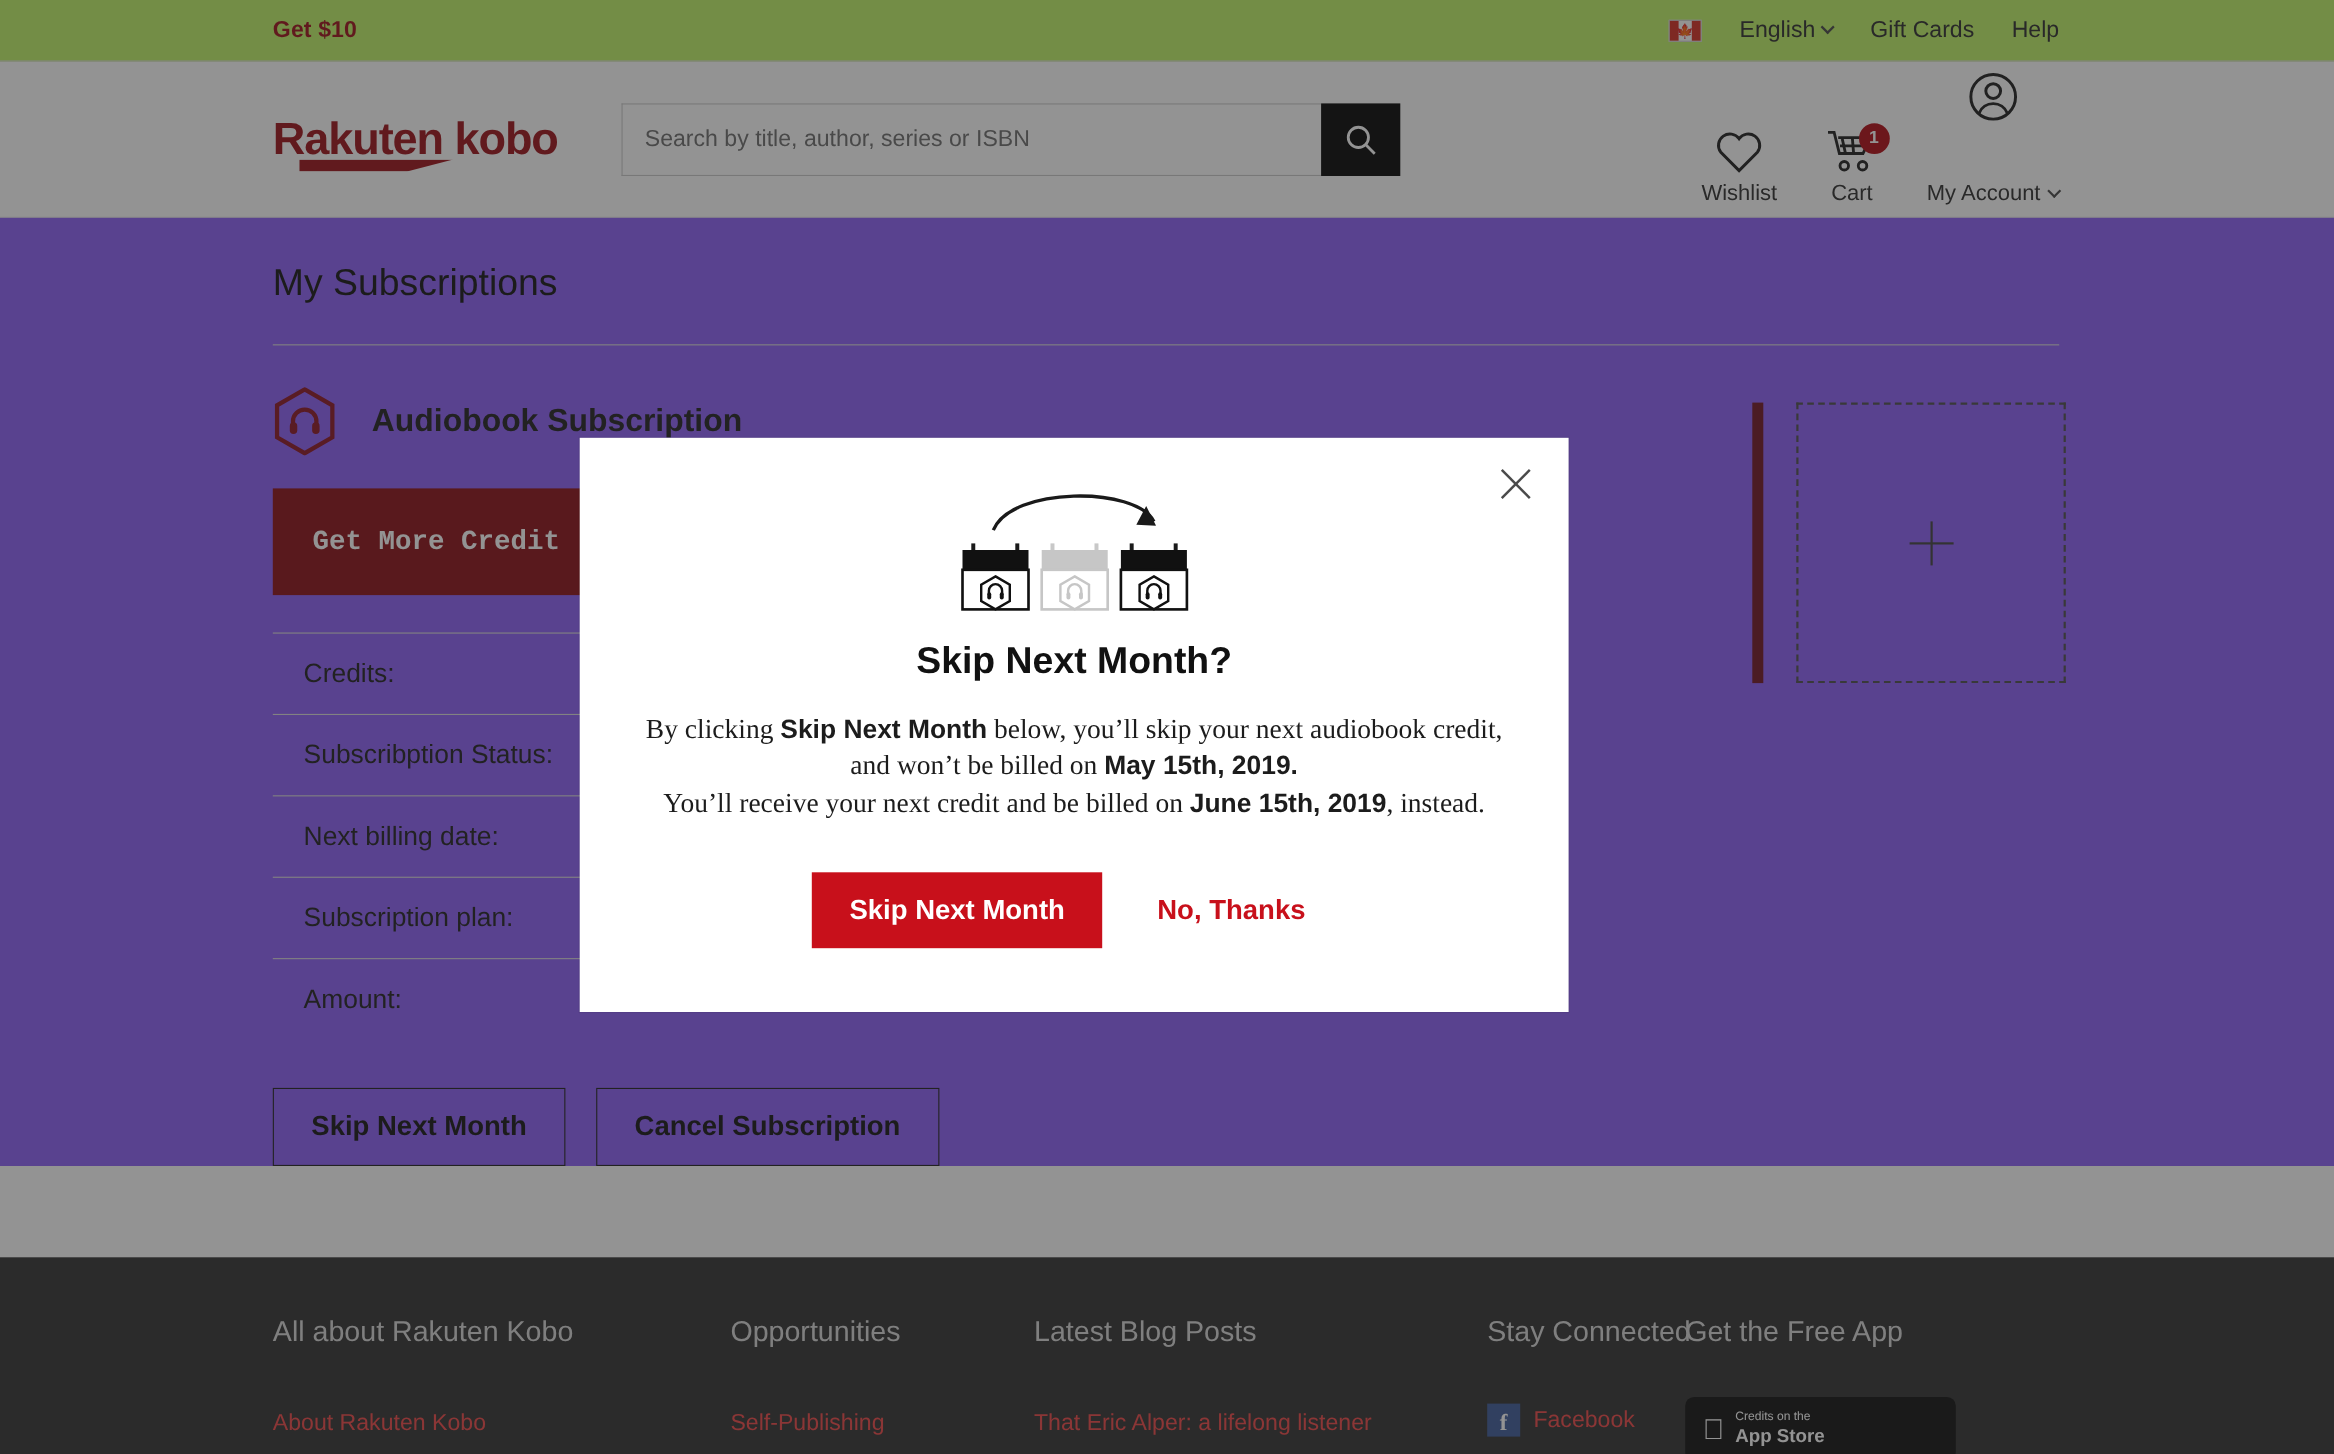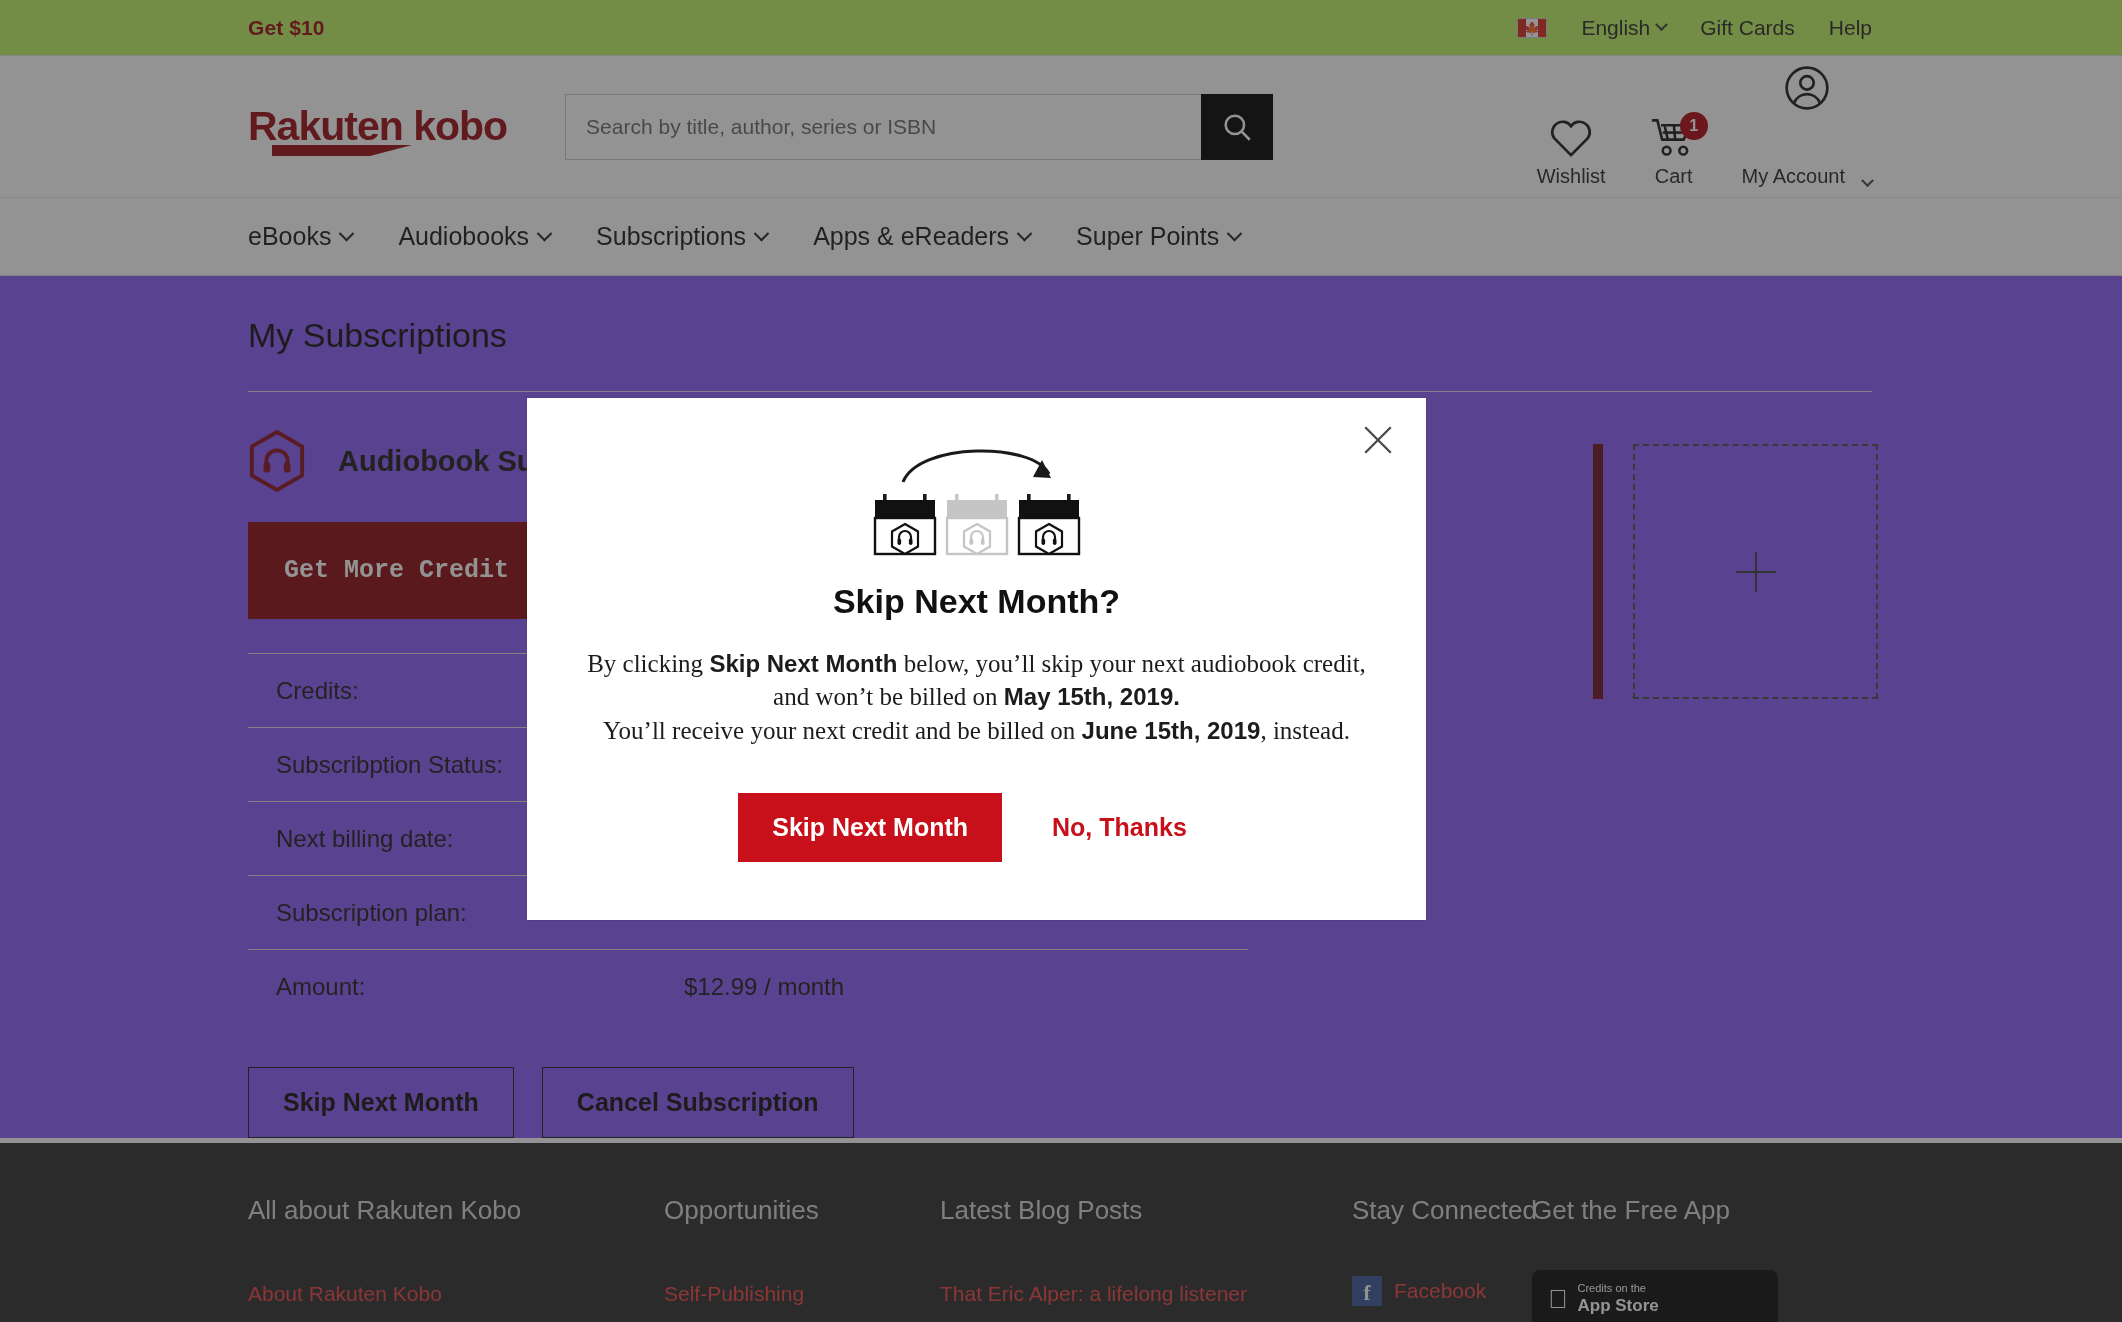--- a/index.html
+++ b/index.html
@@ -69,21 +69,21 @@
     display:flex; align-items:center; justify-content:center;
   }
   .header-right { margin-left:auto; display:flex; align-items:flex-end; gap:44px; }
   .hr-item { display:flex; flex-direction:column; align-items:center; cursor:pointer; position:relative; }
   .hr-item .lbl { font-size:20px; color:#2b2b2b; margin-top:7px; }
   .cart-badge {
     position:absolute; top:-4px; right:-10px; width:28px; height:28px; border-radius:50%;
     background:#b00710; color:#fff; font-size:16px; font-weight:700;
     display:flex; align-items:center; justify-content:center;
   }
-  .acct-row { display:flex; align-items:flex-end; gap:18px;margin-top:47px; }
+  .acct-row { display:flex; align-items:center; gap:8px;margin-top:47px; }
 
   
   .nav-bar {
     height: 78px; background:#fff; display:flex; align-items:center; gap:46px;
     padding: 0 250px 0 248px; border-bottom:1px solid #dedede;
   }
   .nav-item {
     display:flex; align-items:center; gap:10px; font-size:25px; color:#1a1a1a; cursor:pointer;
   }
   .nav-caret {
@@ -274,42 +274,20 @@
             <path d="M5.3 19.8a7.2 7.2 0 0 1 13.4 0"></path>
           </svg>
           <span class="acct-row">
             <span class="lbl">My Account</span>
             <i class="caret" style="margin-top:6px"></i>
           </span>
         </div>
       </div>
     </div>
 
-    <div class="nav-bar">
-      <div class="nav-item">
-        <span>eBooks</span>
-        <i class="nav-caret"></i>
-      </div>
-      <div class="nav-item">
-        <span>Audiobooks</span>
-        <i class="nav-caret"></i>
-      </div>
-      <div class="nav-item">
-        <span>Subscriptions</span>
-        <i class="nav-caret"></i>
-      </div>
-      <div class="nav-item">
-        <span>Apps &amp; eReaders</span>
-        <i class="nav-caret"></i>
-      </div>
-      <div class="nav-item">
-        <span>Super Points</span>
-        <i class="nav-caret"></i>
-      </div>
-    </div>
 
     <div class="body-area">
       <h1 class="page-title">My Subscriptions</h1>
       <div class="divider"></div>
 
       <div class="sub-row">
         <div class="sub-left">
 
           <div class="sub-head">
             <svg class="hex-icon" viewBox="0 0 60 64" fill="none">

